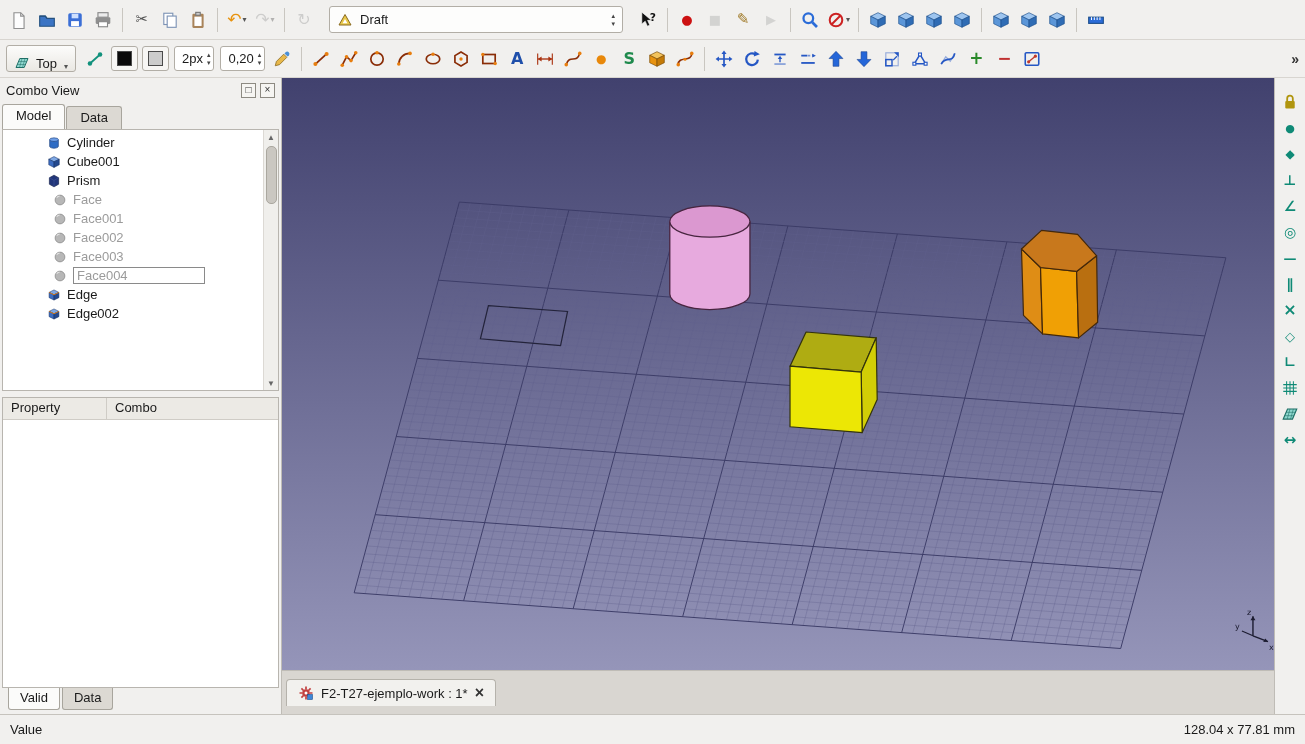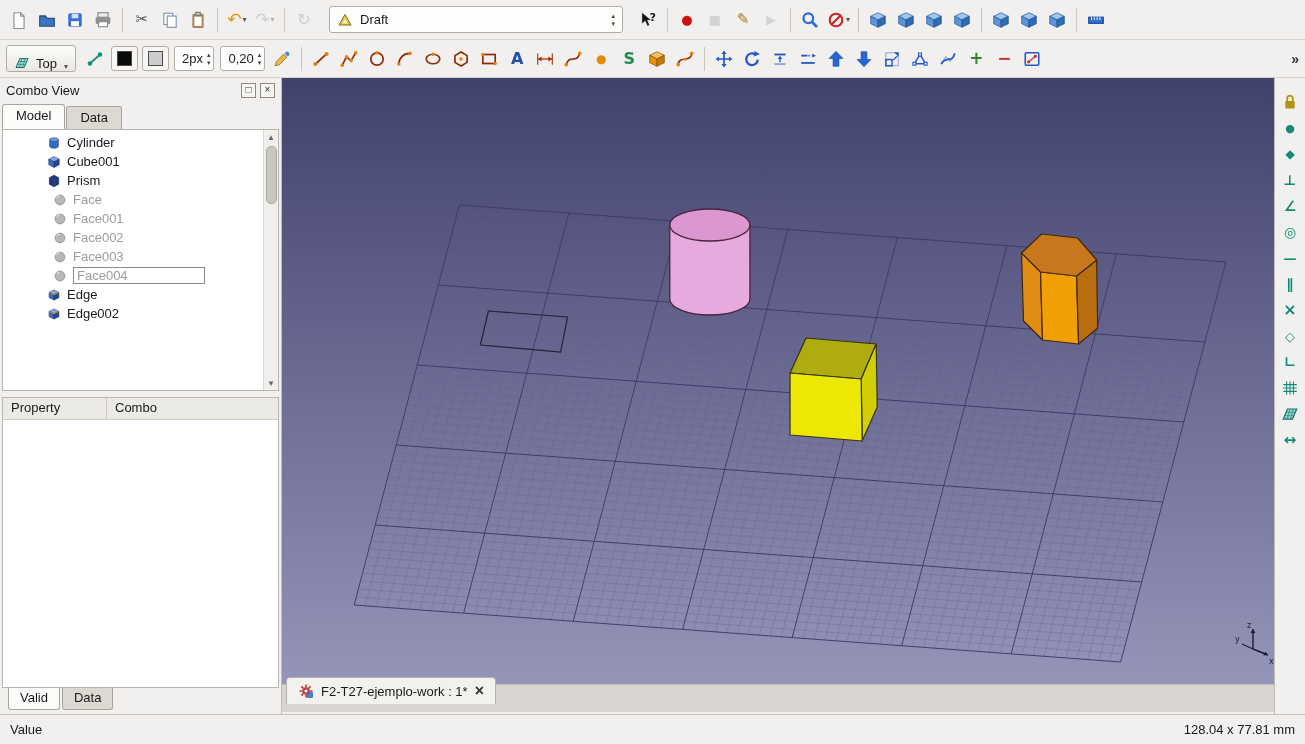--- a/index.html
+++ b/index.html
@@ -55,21 +55,21 @@
   .ph-cell { padding:2px 8px; }
   .ph-prop { width:104px; border-right:1px solid #cfccc6; }
   .prop-body { flex:1; }
   .bottom-tabs { height:26px; display:flex; align-items:flex-start; padding-left:8px; gap:2px; }
   .btab { height:22px; padding:2px 11px 0; border:1px solid #a8a59d; border-top:none; border-radius:0 0 3px 3px; background:#dcd9d3; }
   .btab.active { background:#fbfbfa; }
 
   
   .vpcol { flex:1; min-width:0; display:flex; flex-direction:column; }
   #viewport { width:100%; height:606px; display:block; }
-  .doc-tabbar { height:28px; background:#d9d6d1; border-top:1px solid #bfbcb6; display:flex; align-items:flex-end; padding:8px 4px; }
+  .doc-tabbar { height:44px; background:#d9d6d1; border-top:1px solid #bfbcb6; display:flex; align-items:flex-start; padding:8px 4px; }
   .doc-tab { display:flex; align-items:center; gap:7px; background:#f2f1ee; border:1px solid #b5b2ab; border-bottom:none; border-radius:4px 4px 0 0; height:27px; padding:0 11px; }
   .doc-close { font-weight:bold; font-size:16px; color:#333; line-height:1; }
 
   
   .snapbar { width:31px; flex:0 0 31px; background:#f1f0ee; border-left:1px solid #bfbcb6; display:flex; flex-direction:column; align-items:center; padding-top:13px; gap:4px; }
   .snapbtn { width:22px; height:22px; border-radius:3px; display:flex; align-items:center; justify-content:center; }
 
   
   .statusbar { height:30px; display:flex; align-items:center; padding:0 10px; background:#f1f0ee; border-top:1px solid #c6c3bd; }
   .sb-spacer { flex:1; }

